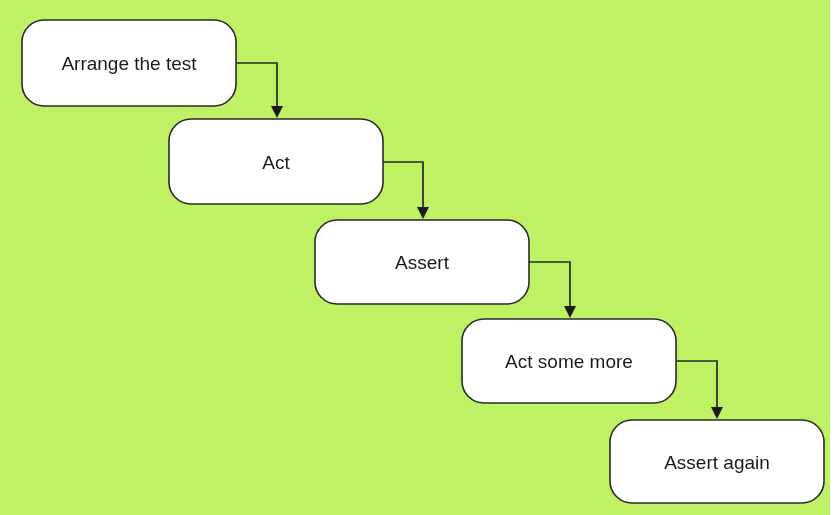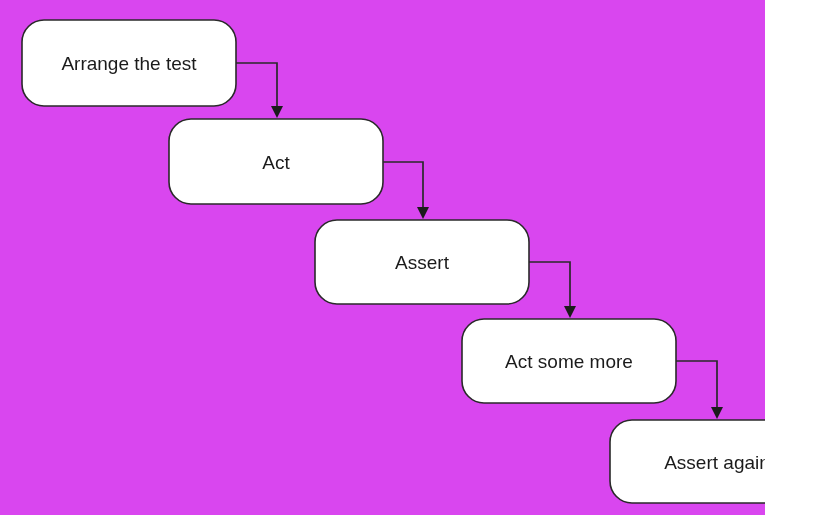--- a/index.html
+++ b/index.html
@@ -5,23 +5,23 @@
   html, body {
     margin: 0;
     padding: 0;
     background: #ffffff;
   }
   body {
     font-family: "Liberation Sans", sans-serif;
   }
   #canvas {
     position: relative;
-    width: 765px;
+    width: 830px;
     height: 515px;
-    background: #d946ef;
+    background: #bef264;
     overflow: hidden;
   }
   #flow-svg {
     position: absolute;
     left: 0;
     top: 0;
     width: 839px;
     height: 515px;
   }
   .node-box {

